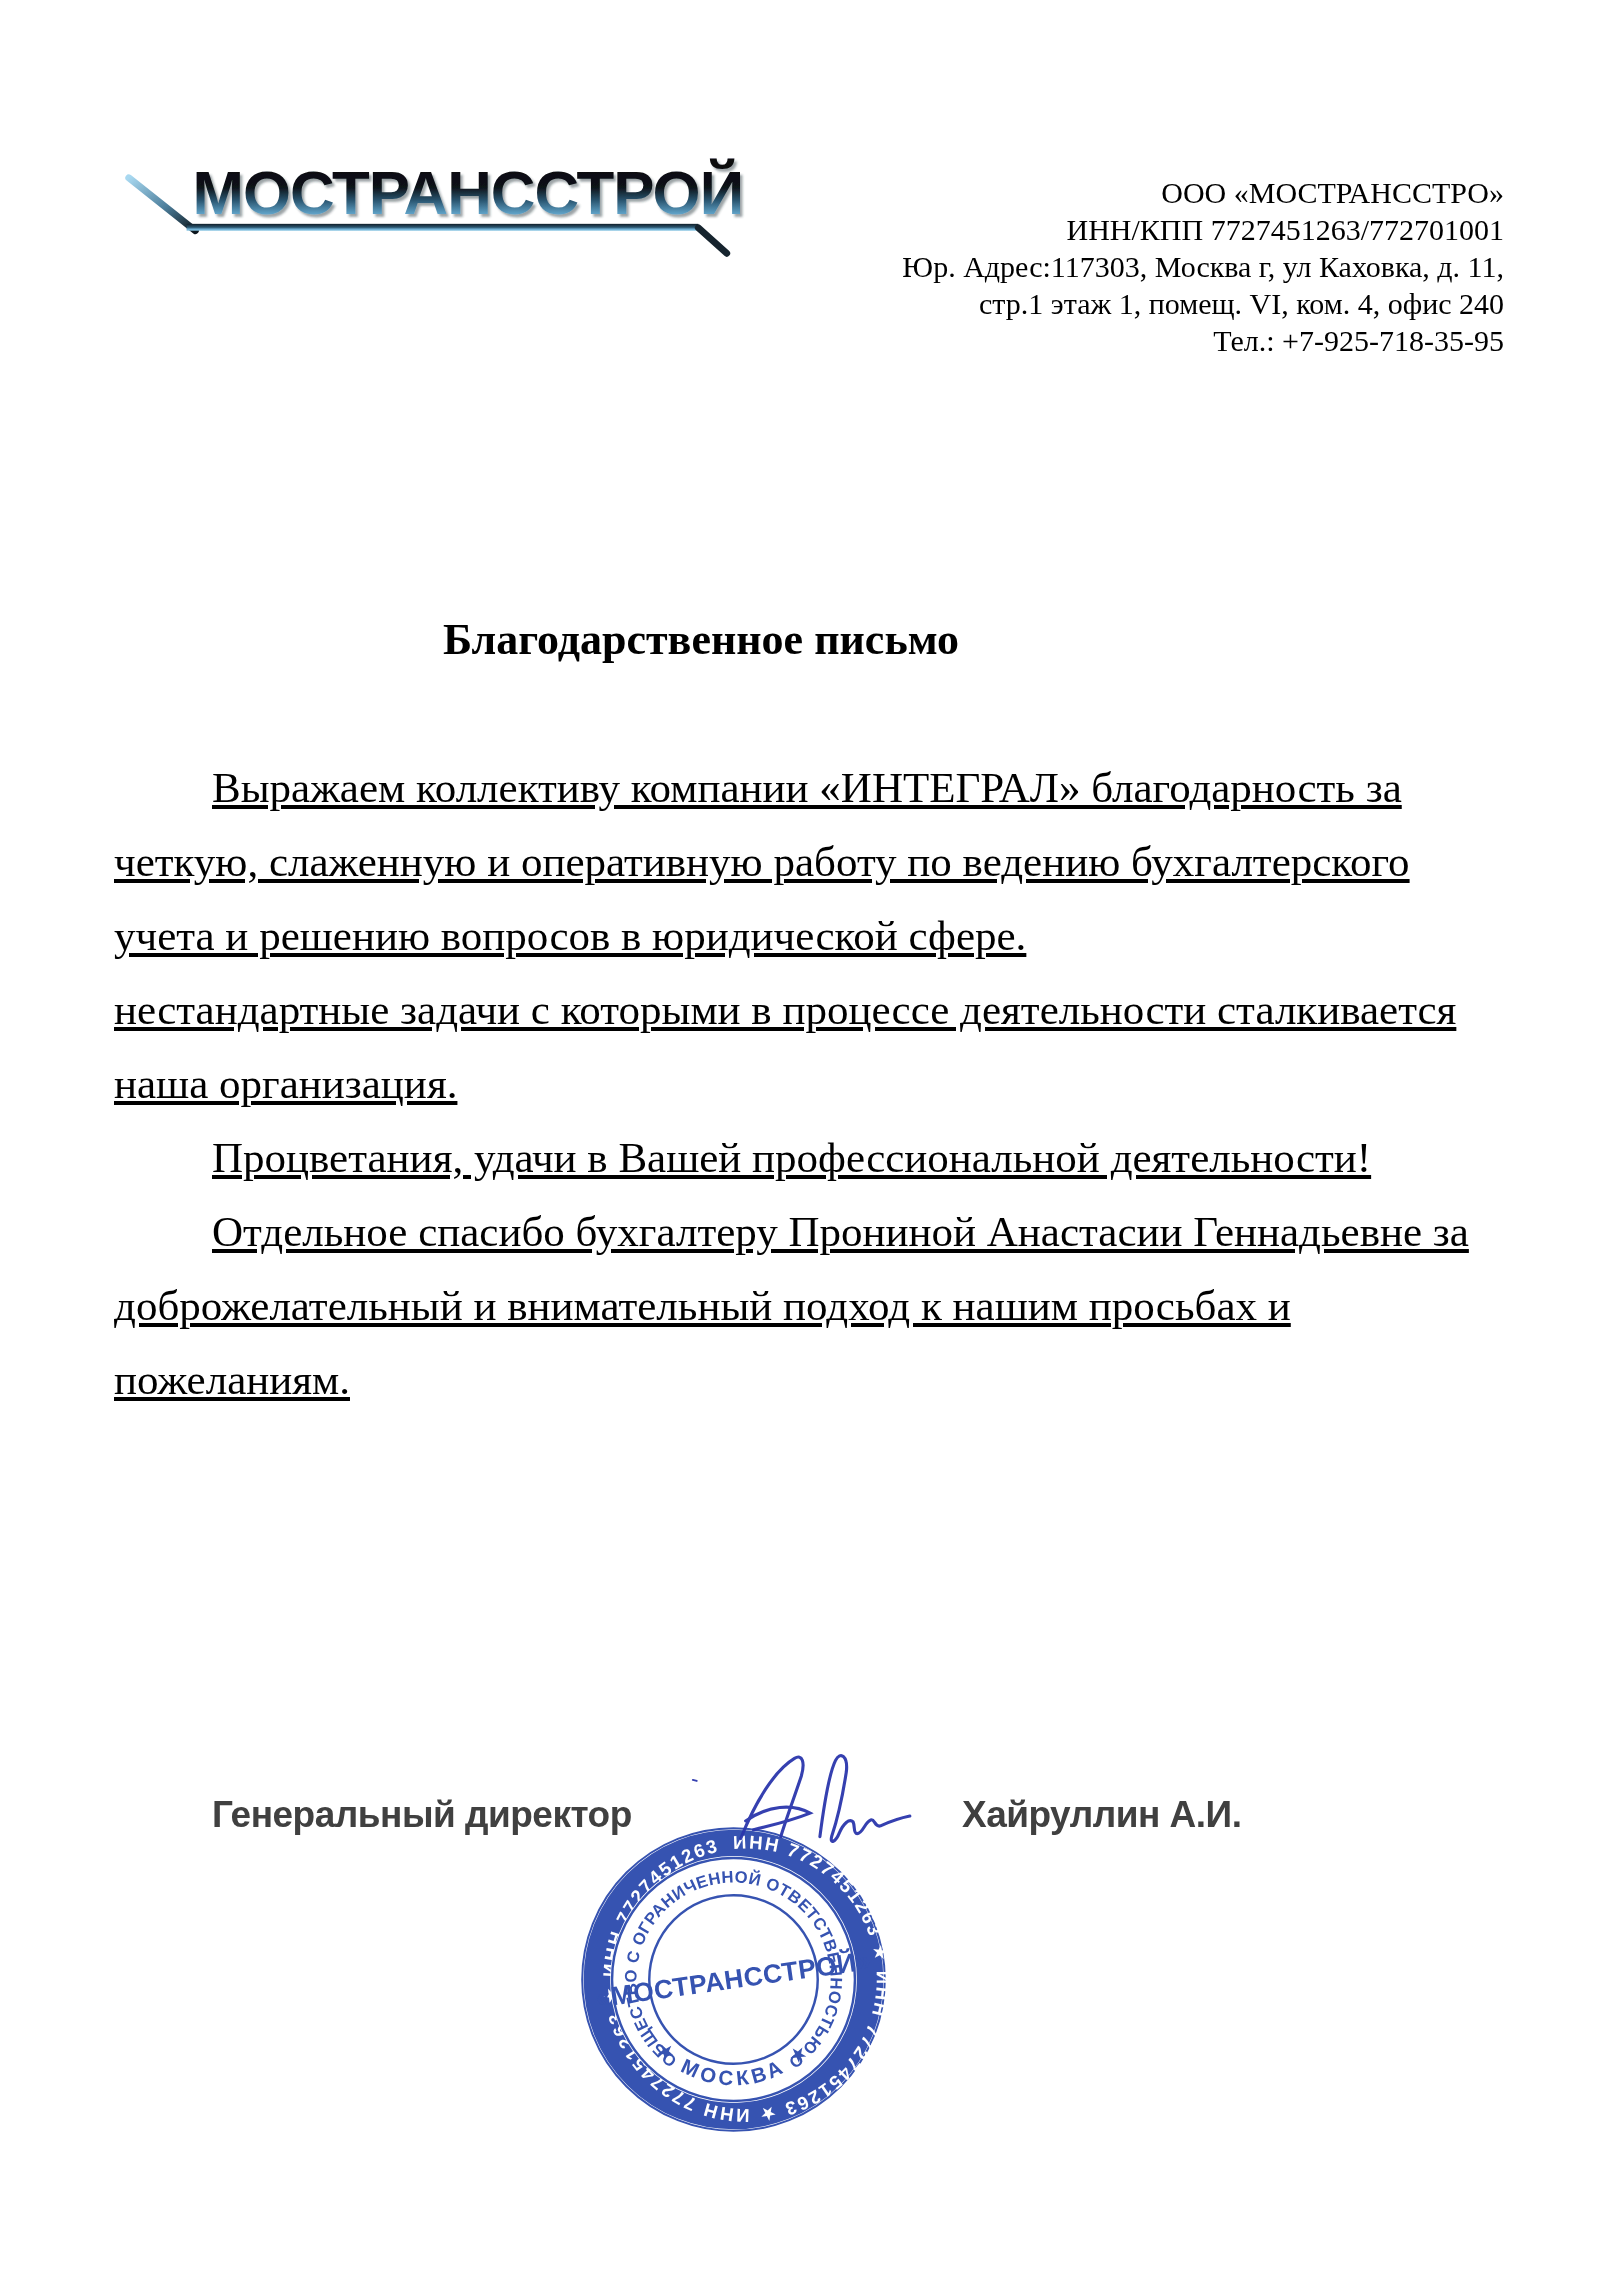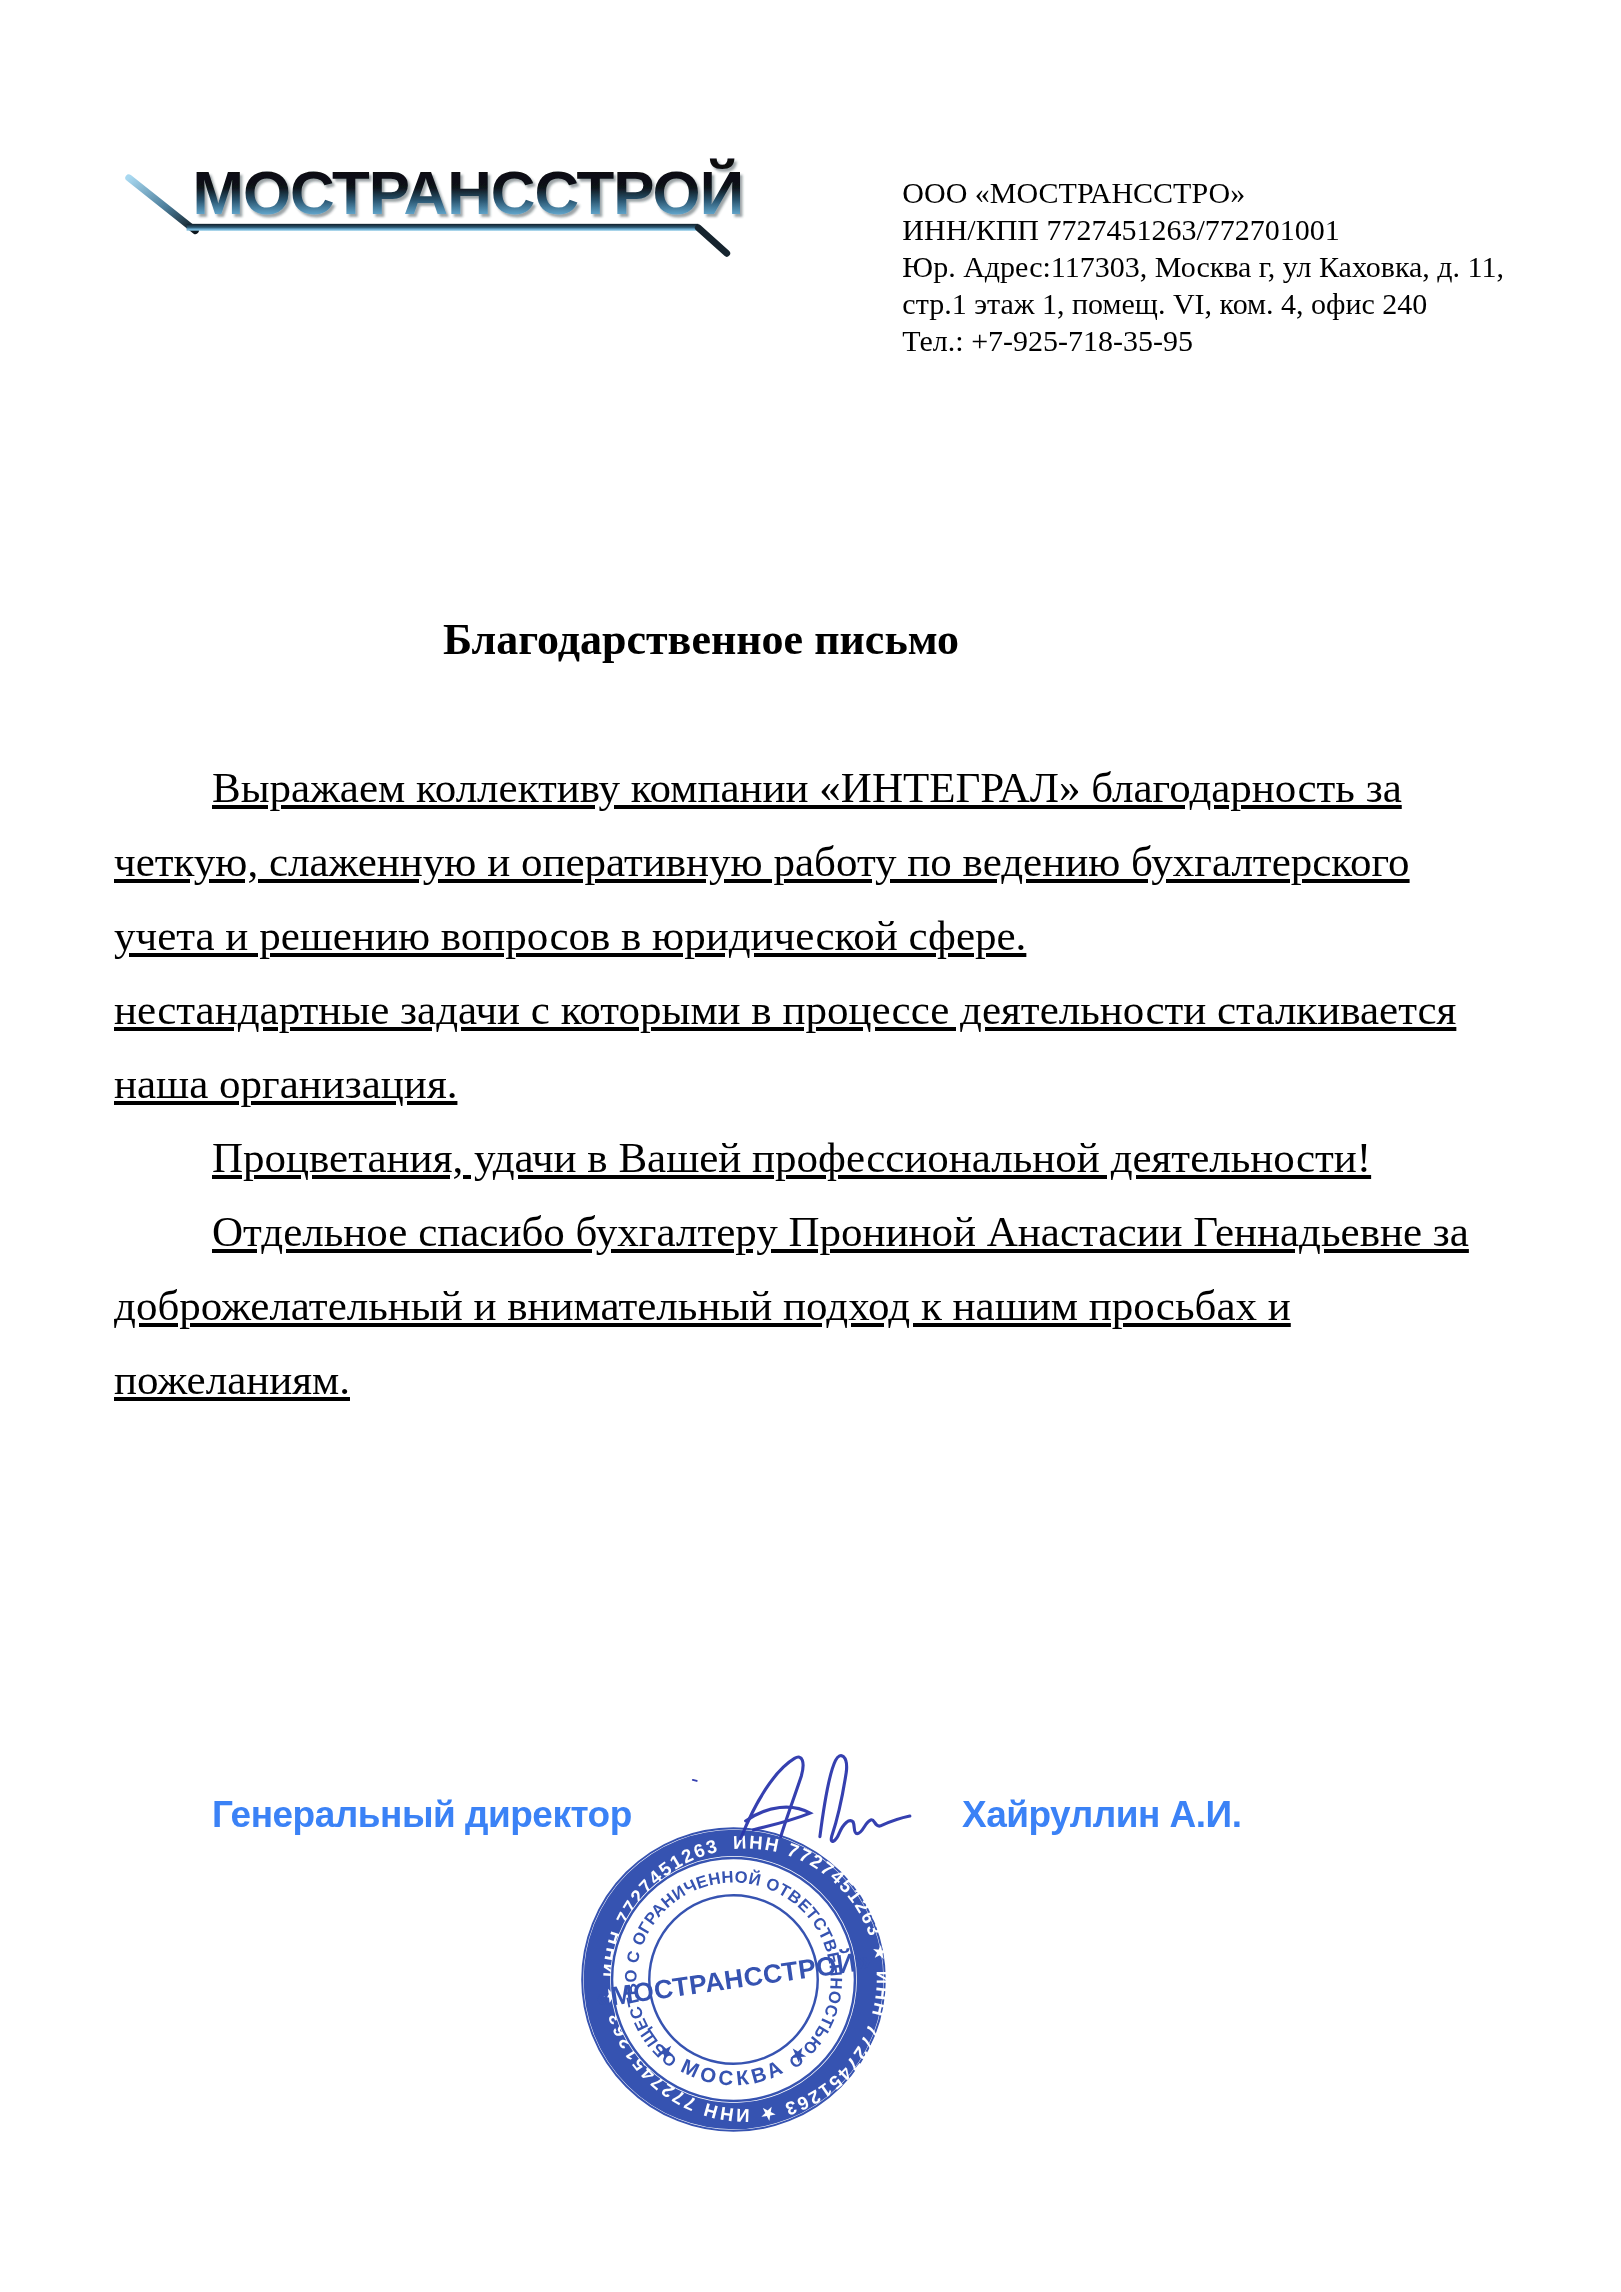--- a/index.html
+++ b/index.html
@@ -10,20 +10,21 @@
     margin:0 auto;
     overflow:hidden;
     font-family:"Liberation Serif","DejaVu Serif",serif;
     color:#000;
   }
   
   .logo{position:absolute;left:116px;top:157px;width:647px;height:118px;}
   
   .company-info{
     position:absolute;top:174px;right:117px;
+    text-align:right;
     font-size:30px;line-height:37px;
     white-space:nowrap;
   }
   
   .title{
     position:absolute;top:614px;left:0;width:1402px;margin:0;
     text-align:center;
     font-size:44px;font-weight:bold;
     font-family:"Liberation Serif","DejaVu Serif",serif;
   }
@@ -32,21 +33,21 @@
     position:absolute;left:114px;top:751px;width:1451px;
     font-size:43px;line-height:74px;text-decoration:underline;
   }
   .body-text p{margin:0;padding:0;}
   .line{display:block;white-space:nowrap;}
   .line.first{padding-left:98px;}
   
   .sig-row{
     position:absolute;left:114px;top:1794px;width:1392px;height:49px;
     font-family:"Liberation Sans","DejaVu Sans",sans-serif;
-    font-weight:bold;font-size:37px;letter-spacing:-0.5px;color:#3b82f6;
+    font-weight:bold;font-size:37px;letter-spacing:-0.5px;color:#404040;
   }
   .sig-role{position:absolute;left:98px;top:0;white-space:nowrap;}
   .sig-name{position:absolute;left:848px;top:0;white-space:nowrap;}
   
   .stamp{position:absolute;left:567px;top:1813px;width:333px;height:333px;opacity:0.95;}
   .autograph{position:absolute;left:667px;top:1733px;width:255px;height:129px;}
 </style>
 </head>
 <body>
 

